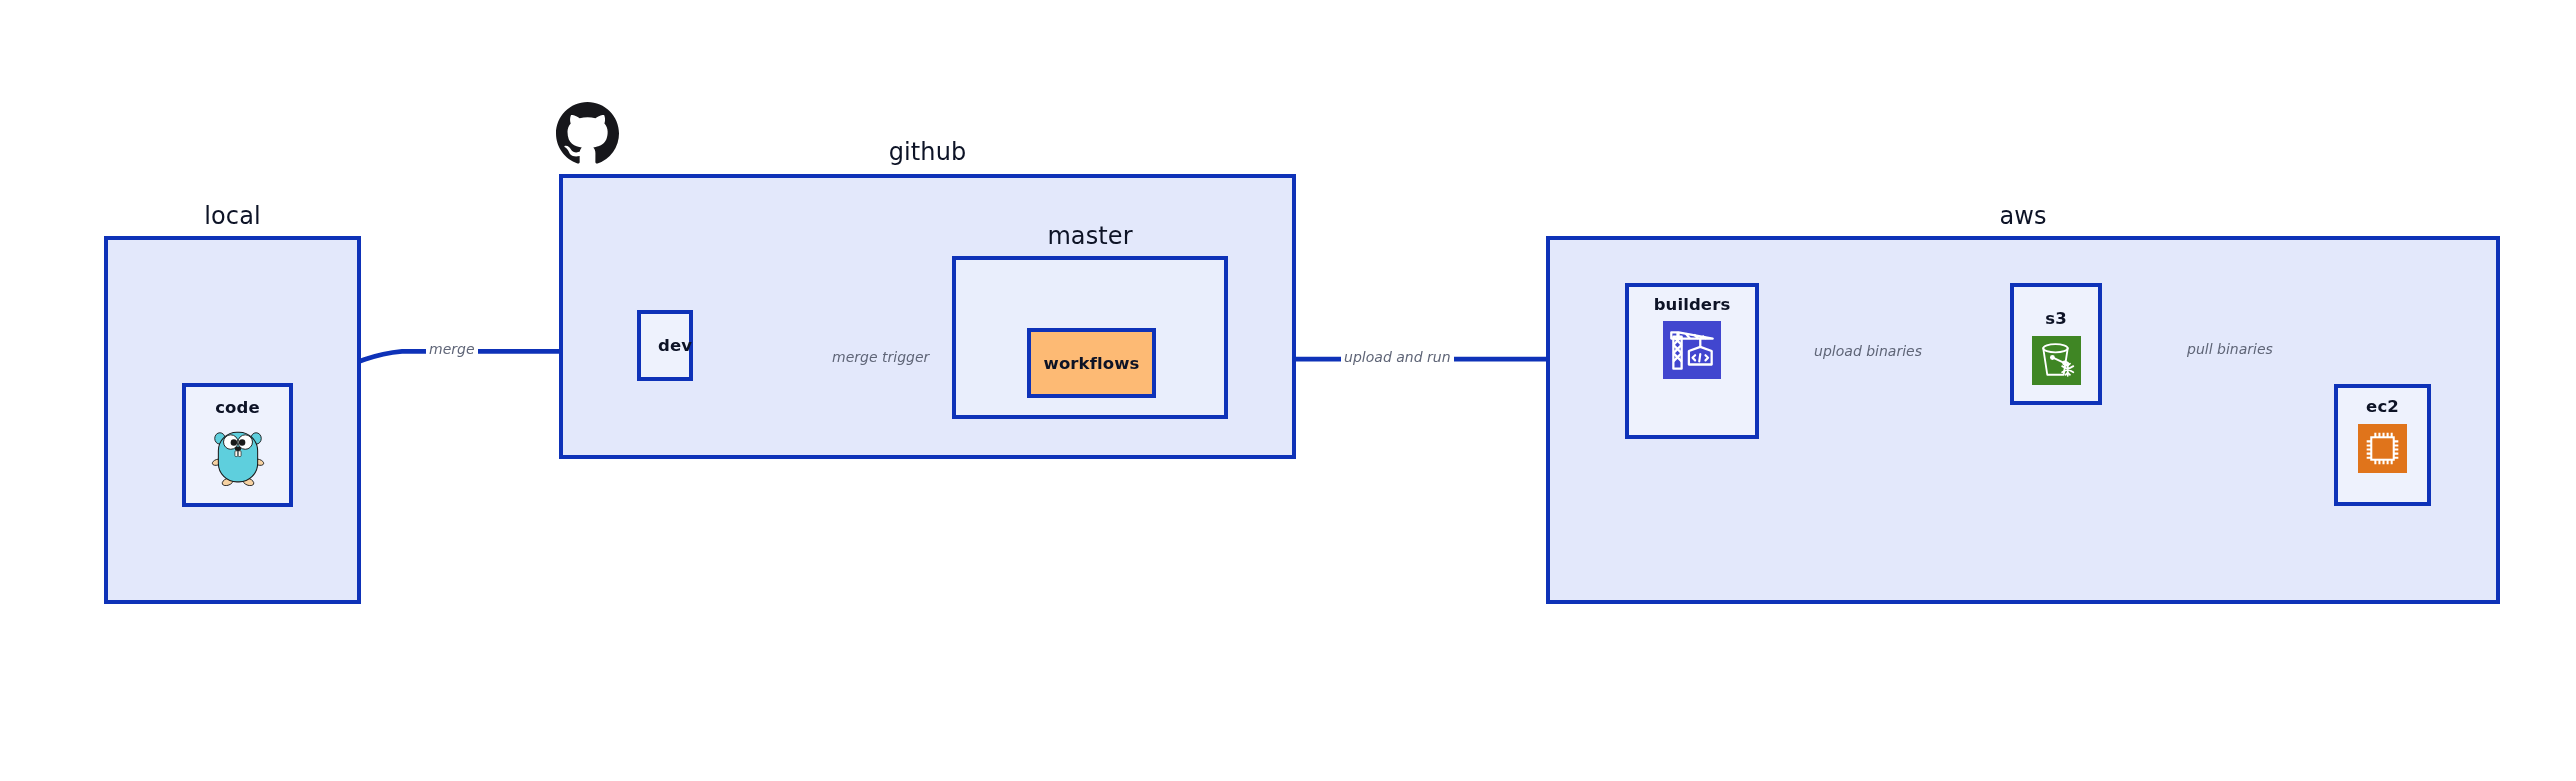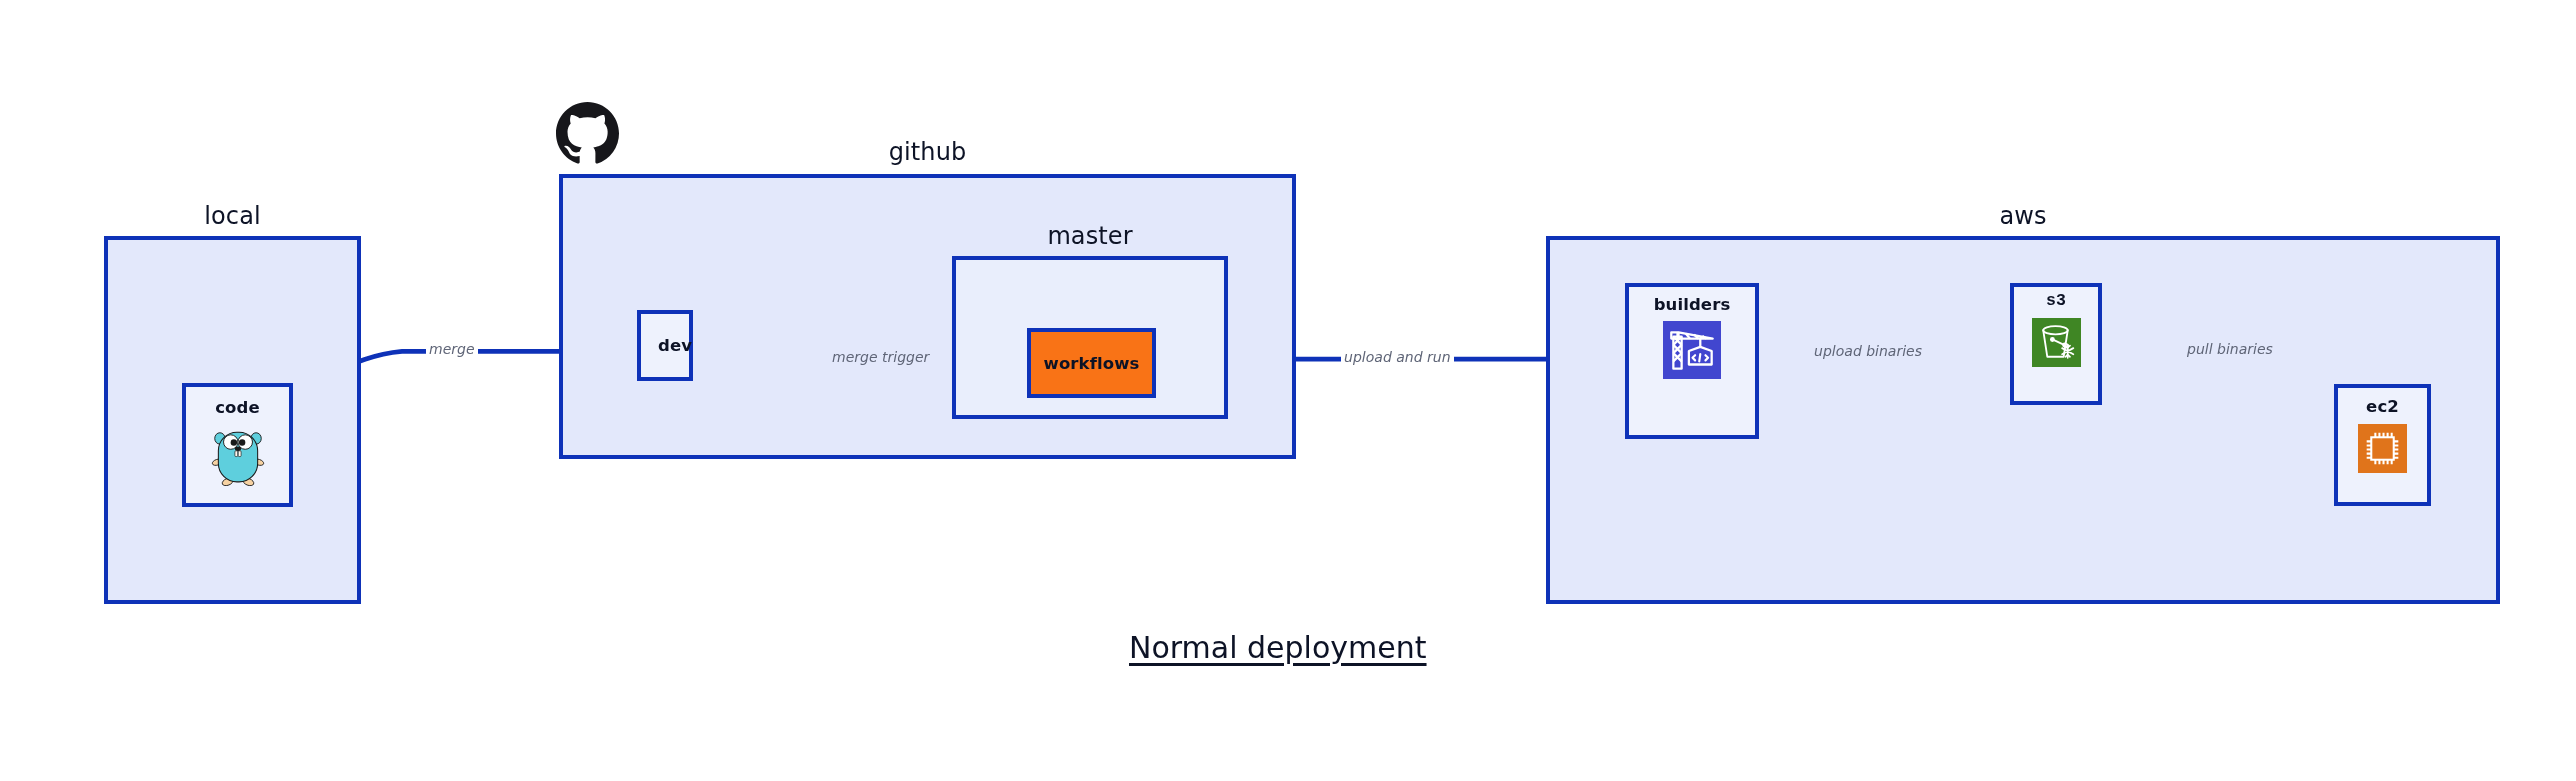--- a/index.html
+++ b/index.html
@@ -159,21 +159,21 @@
   <div class="group" style="left:559px;top:174px;width:737px;height:285px;">
 
     <div class="node centered" style="left:74px;top:132px;width:56px;height:71px;padding-left:20px;">
       <div class="node-label">dev</div>
     </div>
 
     <div class="group-title" style="left:389px;top:44px;width:276px;text-align:center;">master</div>
 
     <div class="group inner" style="left:389px;top:78px;width:276px;height:163px;">
 
-      <div class="node centered" style="left:71px;top:68px;width:129px;height:70px;background:#f97316;">
+      <div class="node centered" style="left:71px;top:68px;width:129px;height:70px;background:#fdba74;">
         <div class="node-label">workflows</div>
       </div>
     </div>
   </div>
 
   <div class="edge-label on-fill" style="left:829px;top:350px;">merge trigger</div>
 
   <div class="edge-label" style="left:1341px;top:350px;">upload and run</div>
 
   <div class="group-title" style="left:1546px;top:202px;width:954px;text-align:center;">aws</div>
@@ -200,21 +200,21 @@
         </g>
         <g fill="none" stroke="#ffffff" stroke-width="4.2" stroke-linecap="round" stroke-linejoin="round">
           <path d="M62 66 L57 71 L62 76"></path>
           <path d="M82 66 L87 71 L82 76"></path>
           <path d="M72 64 L70 78"></path>
         </g>
       </svg>
     </div>
 
     <div class="node" style="left:460px;top:43px;width:92px;height:122px;">
-      <div class="node-label" style="margin-top:4px;font-family:Liberation Mono, monospace;">s3</div>
+      <div class="node-label" style="margin-top:22px;">s3</div>
       <svg class="node-icon" style="margin-top:8.2px;" width="49" height="49" viewBox="0 0 96 96">
         <rect x="0" y="0" width="96" height="96" fill="#3f8624"></rect>
         <g fill="none" stroke="#ffffff" stroke-width="3.6" stroke-linecap="round" stroke-linejoin="round">
 
           <path d="M22 24 L30 76 L62 76 L70 24"></path>
           <ellipse cx="46" cy="24" rx="24" ry="8"></ellipse>
 
           <path d="M40 42 L66 54"></path>
           <circle cx="40" cy="42" r="3" fill="#ffffff"></circle>
           <ellipse cx="66" cy="54" rx="5" ry="3.4" transform="rotate(25 66 54)"></ellipse>
@@ -243,16 +243,15 @@
           <path d="M70 34 L79 34 M70 42 L79 42 M70 50 L79 50 M70 58 L79 58 M70 66 L79 66"></path>
         </g>
       </svg>
     </div>
   </div>
 
   <div class="edge-label on-fill" style="left:1811px;top:344px;">upload binaries</div>
 
   <div class="edge-label on-fill" style="left:2184px;top:342px;">pull binaries</div>
 
-  <div class="diagram-title" style="left:1129px;top:630px;">Normal deployment</div>
 
 </div>
 
 
 </body></html>

